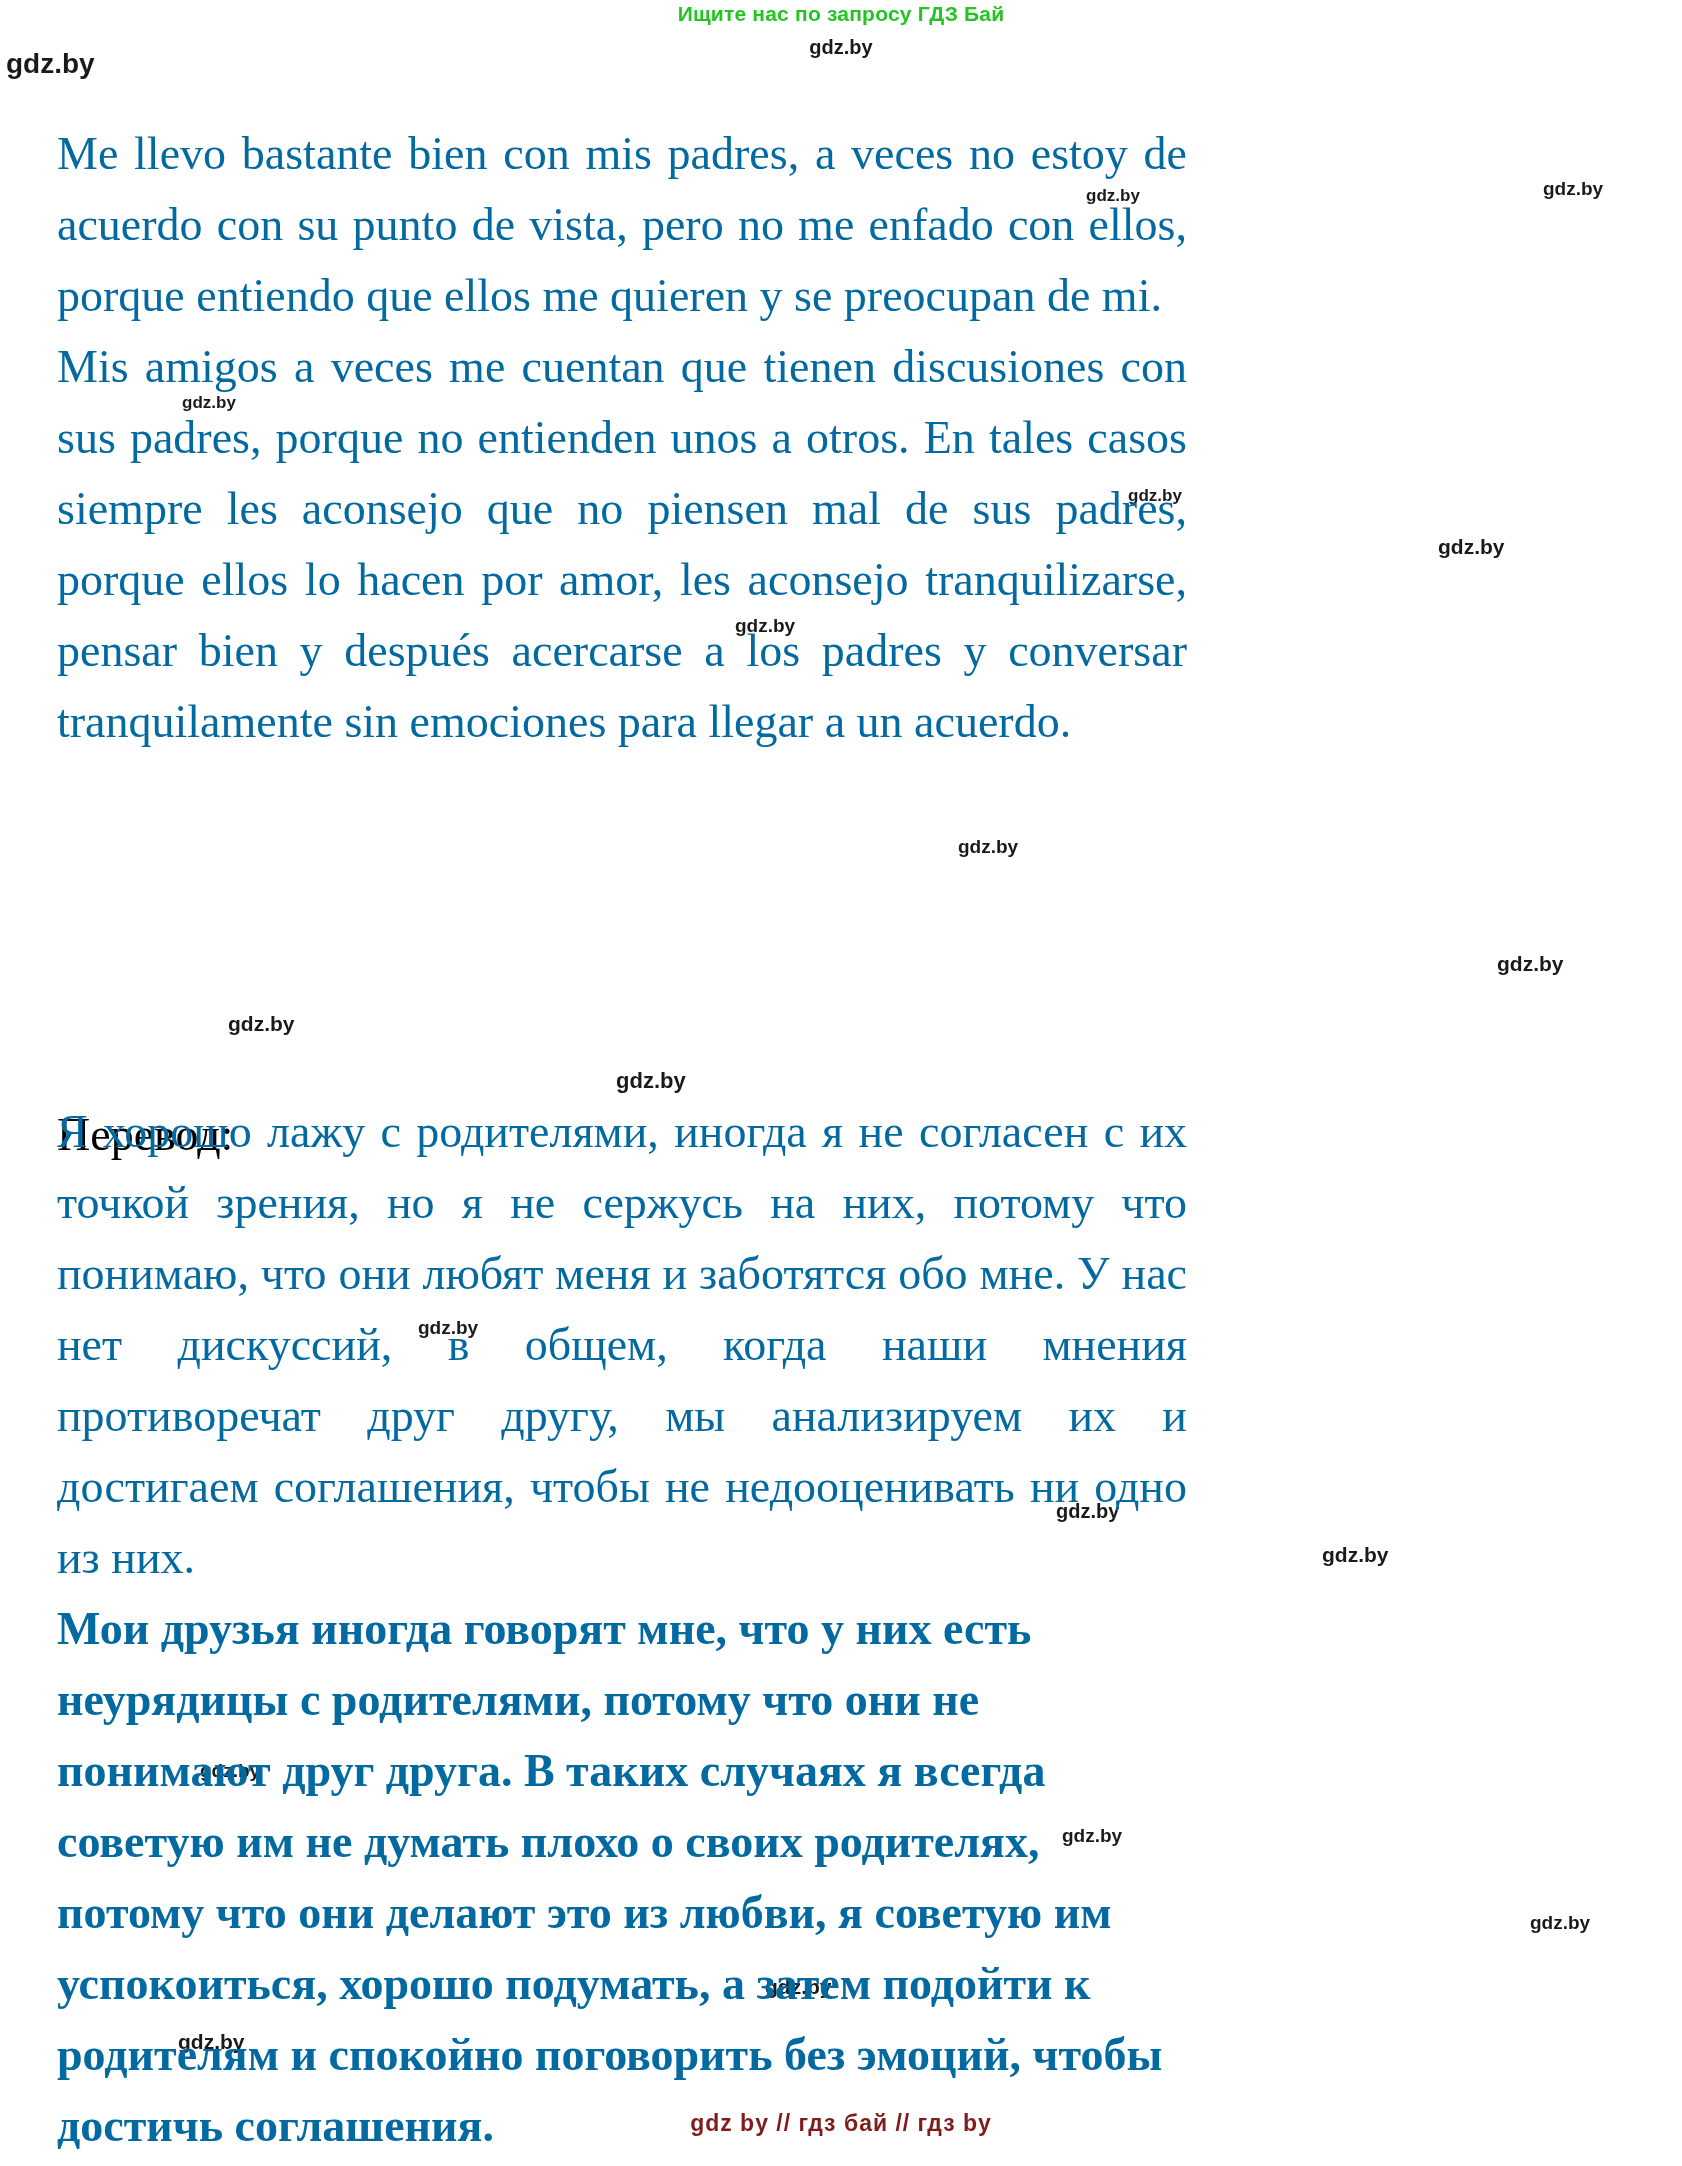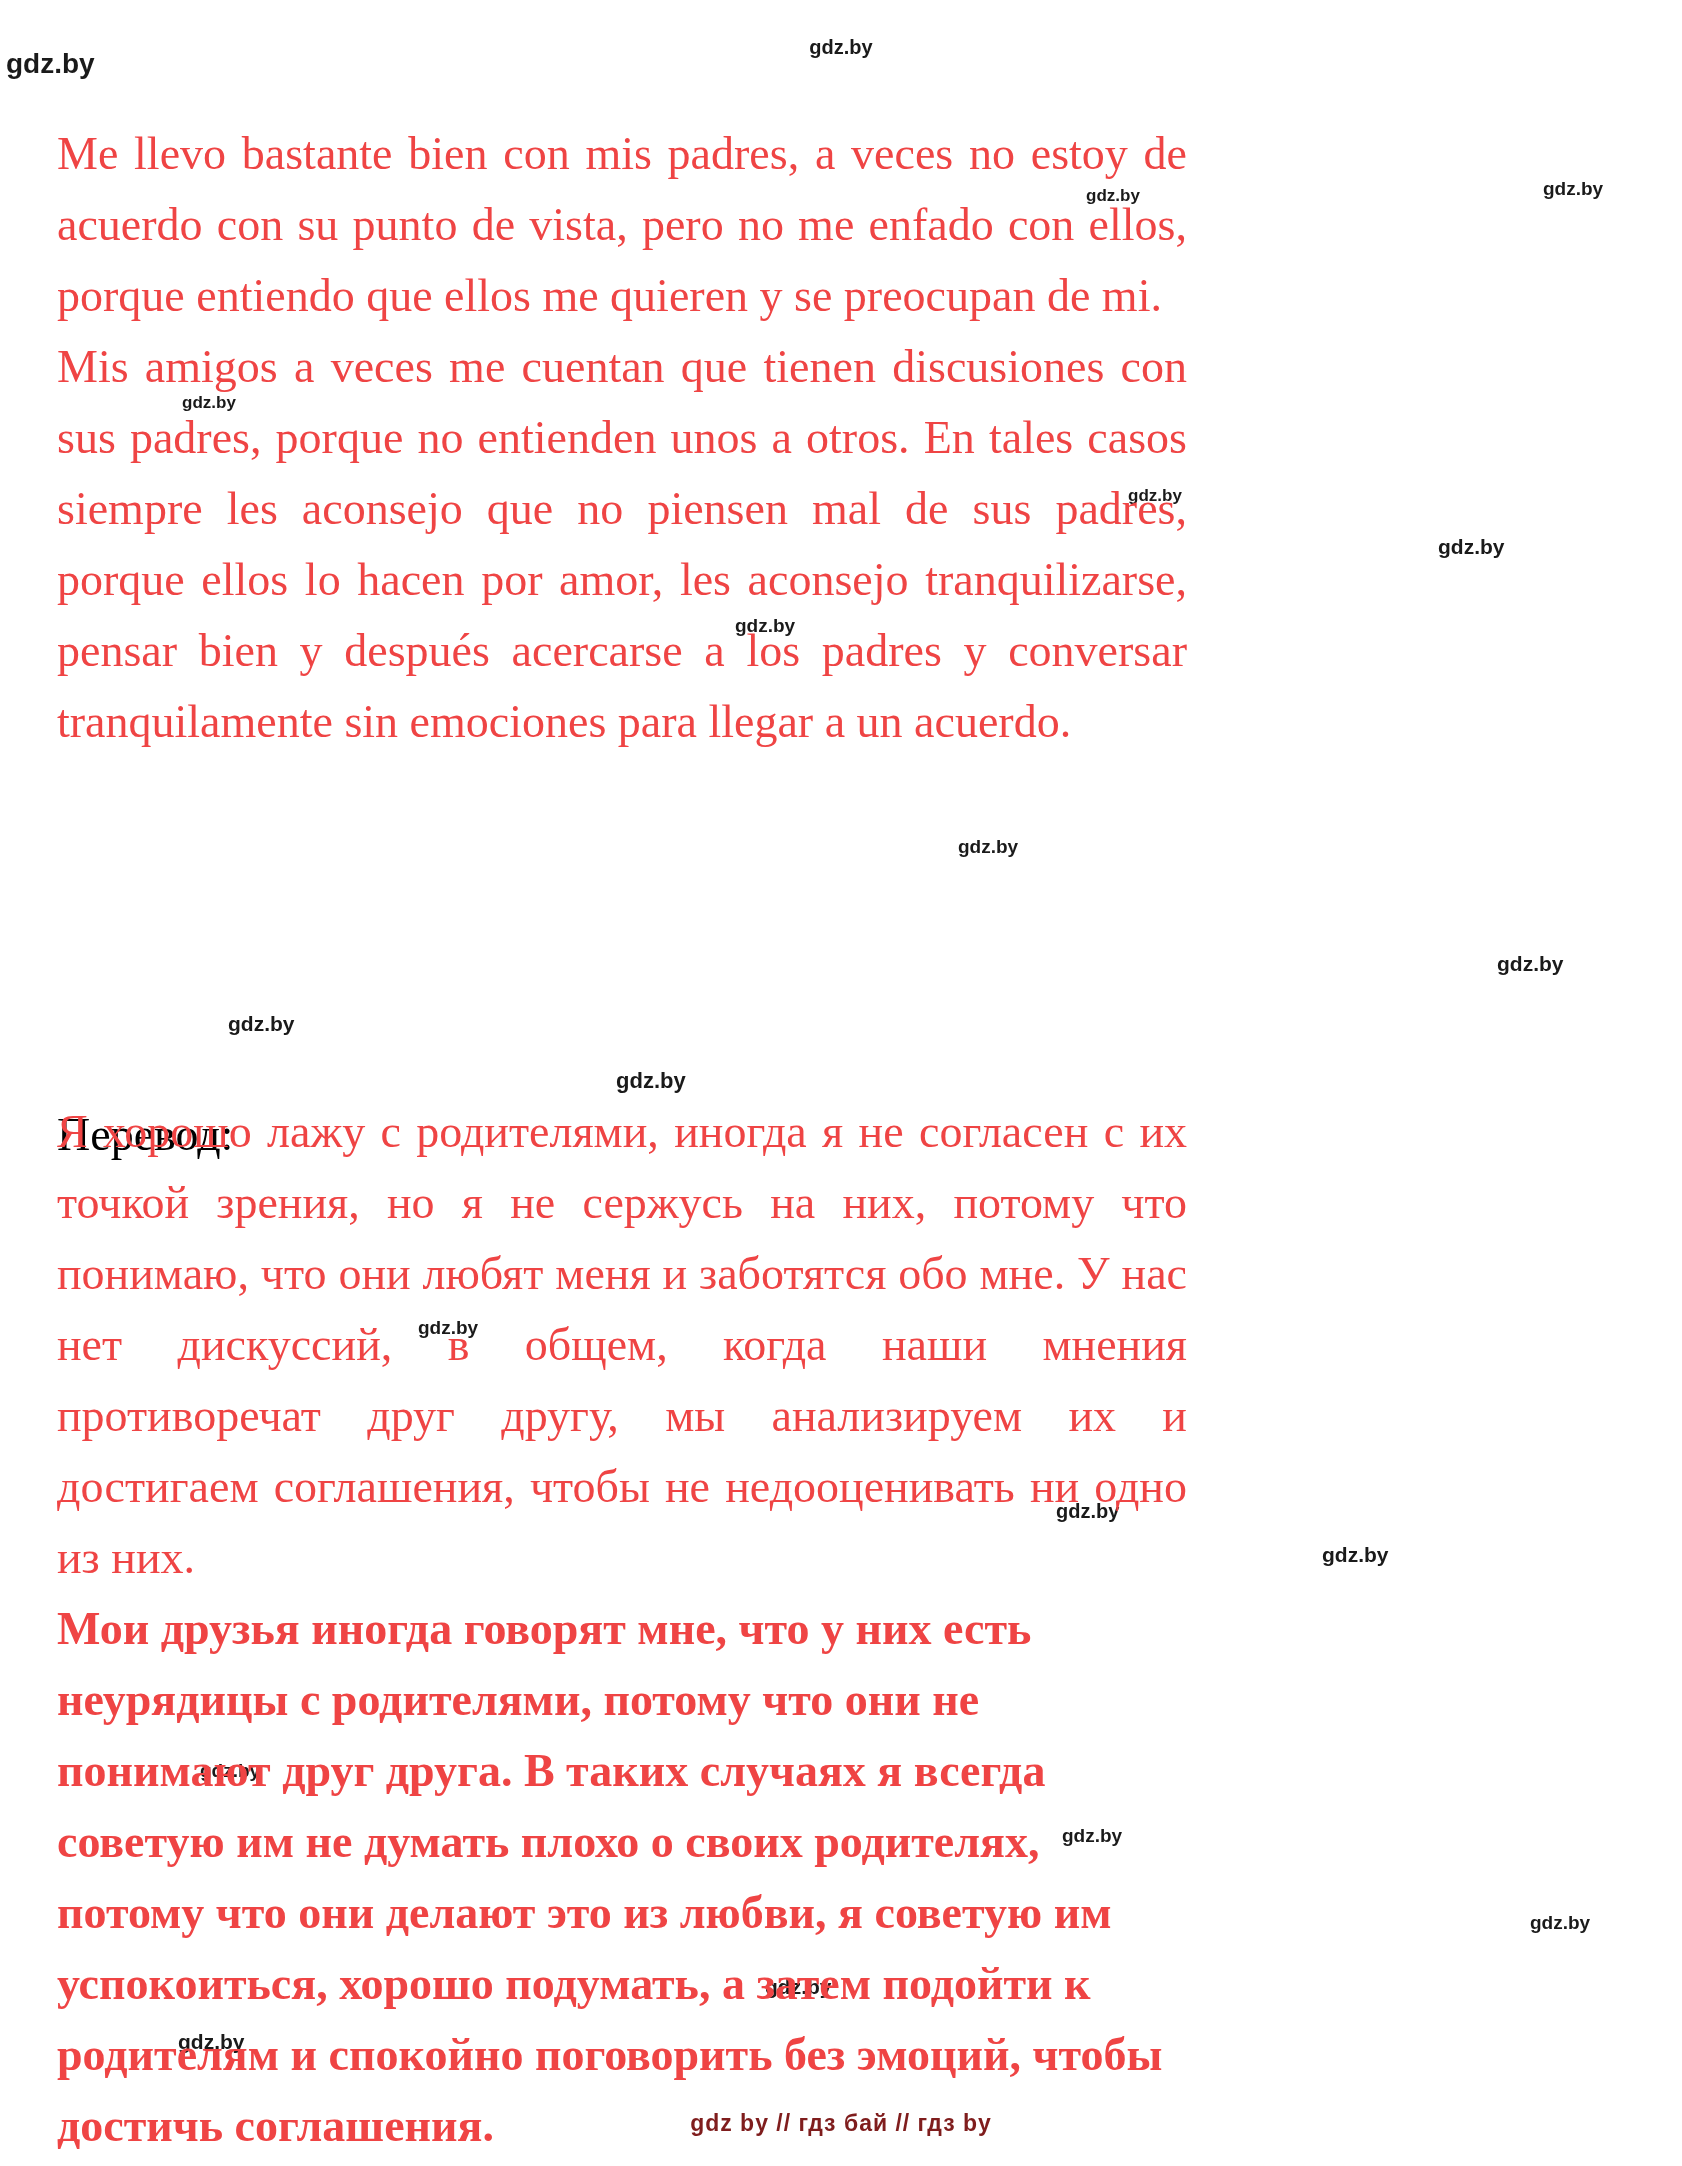--- a/index.html
+++ b/index.html
@@ -65,21 +65,21 @@
   
   .body-text {
     position: absolute;
     left: 57px;
     top: 118px;
     width: 1130px;
   }
 
   .para {
     margin: 0;
-    color: #ef4444;
+    color: #0369a1;
     font-size: 46px;
     line-height: 71px;
     text-align: justify;
     text-justify: inter-word;
     font-family: "Liberation Serif", "DejaVu Serif", serif;
   }
   .para.last-left { text-align: left; font-weight: bold; }
 
   .para.sp1 { margin-bottom: 0px; }
 
@@ -111,20 +111,21 @@
     font-size: 23px;
     font-weight: 600;
     letter-spacing: 1px;
   }
 </style>
 </head>
 <body>
 
 <div class="page">
 
+  <div class="promo">Ищите нас по запросу ГДЗ Бай</div>
 
   <div class="wm wm-top-center">gdz.by</div>
   <div class="wm wm-tl">gdz.by</div>
   <div class="wm wm-a">gdz.by</div>
   <div class="wm wm-b">gdz.by</div>
   <div class="wm wm-c">gdz.by</div>
   <div class="wm wm-d">gdz.by</div>
   <div class="wm wm-e">gdz.by</div>
   <div class="wm wm-f">gdz.by</div>
   <div class="wm wm-g">gdz.by</div>

